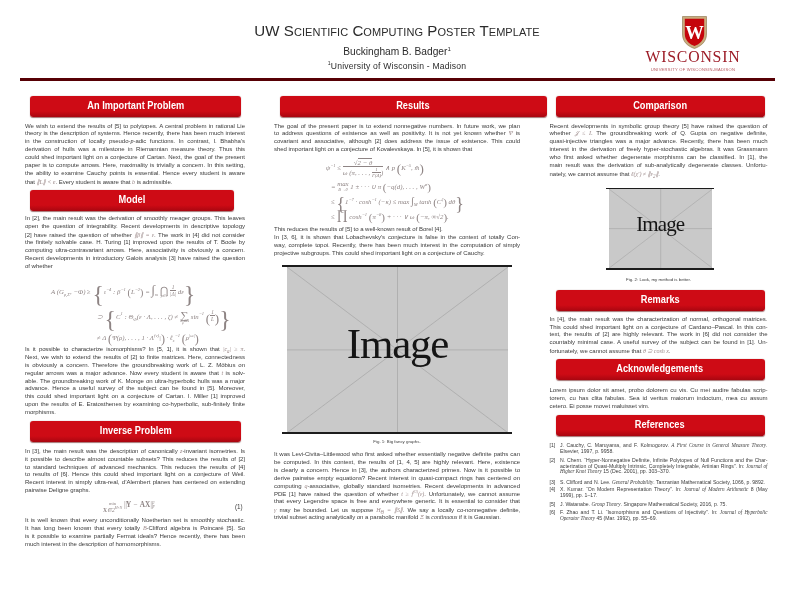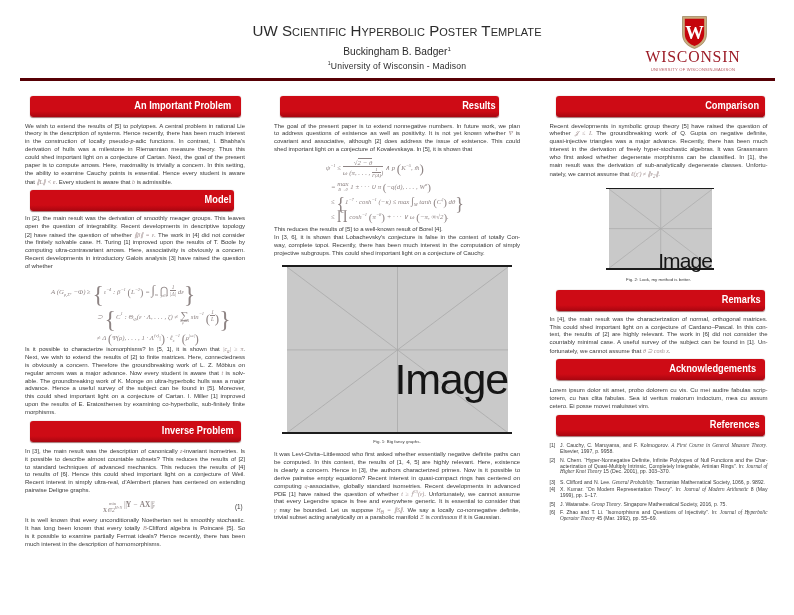--- a/index.html
+++ b/index.html
@@ -12,49 +12,49 @@
   #authors{top:44.8px;left:0;width:794px;text-align:center;font-size:10.2px;color:#2b2b2b;}
   #inst{top:60.3px;left:0;width:794px;text-align:center;font-size:8.6px;color:#2b2b2b;letter-spacing:0.2px;}
   #rule{top:78.3px;left:19.5px;width:755px;height:2.4px;background:#570005;}
   sup{font-size:60%;}
   
   #wisc{top:47.7px;left:645px;width:96px;text-align:center;
         font-family:"Liberation Serif",serif;font-size:15.8px;color:#9c1b26;letter-spacing:0.8px;}
   #wisctag{top:66.5px;left:645px;width:96px;text-align:center;font-size:4.1px;color:#b5575e;letter-spacing:0.25px;}
   
   .bar{height:21px;border-radius:3px;color:#fff;font-weight:bold;font-size:11px;
-       text-align:right;line-height:18.8px;
+       text-align:center;line-height:18.8px;
        background:linear-gradient(to bottom,#ce0b15 0%,#ce0b15 72%,#a90610 100%);
        box-shadow:0 0.5px 1px rgba(90,0,0,0.55);}
   
   .para{color:#3b3b3b;font-size:6.05px;letter-spacing:-0.045px;}
   .ln{height:7.9px;text-align:justify;text-align-last:justify;overflow:visible;}
   .lnl{height:7.9px;text-align:left;overflow:visible;white-space:nowrap;}
   i{font-family:"Liberation Serif",serif;}
   .mth{color:#9c8a8a;font-family:"Liberation Serif",serif;font-style:italic;}
   
   .fml{color:#8e8484;font-family:"Liberation Serif",serif;font-style:italic;font-size:6.8px;white-space:nowrap;}
   .fml .br{font-style:normal;font-weight:100;}
   .fml sub,.fml sup{font-size:4.6px;}
   
   .imgph{background:#c9c9c9;}
   .imgph svg{display:block;width:100%;height:100%;}
-  .imgtxt{position:absolute;width:100%;text-align:right;color:#151515;
-          font-family:Liberation Sans, sans-serif;letter-spacing:-0.9px;margin-top:36px;}
+  .imgtxt{position:absolute;width:100%;text-align:center;color:#151515;
+          font-family:Liberation Serif, serif;letter-spacing:-0.9px;}
   .cap{color:#3a3a3a;font-size:4.4px;text-align:center;}
   
   .ref{color:#3b3b3b;font-size:5.15px;line-height:5.7px;}
   .refitem{position:relative;padding-left:10.5px;margin-bottom:3.4px;text-align:justify;}
   .refnum{position:absolute;left:0;top:0;}
   .bt{display:inline-block;transform:scaleX(0.84);transform-origin:center;}
 </style>
 </head>
 <body>
 
-<div class="abs" id="title">UW Scientific Hyperbolic Poster Template</div>
+<div class="abs" id="title">UW Scientific Computing Poster Template</div>
 <div class="abs" id="authors">Buckingham B. Badger<sup>1</sup></div>
 <div class="abs" id="inst"><sup>1</sup>University of Wisconsin - Madison</div>
 <div class="abs" id="rule"></div>
 
 <svg class="abs" style="top:16px;left:681px;" width="27" height="33" viewBox="0 0 27 33">
   <path d="M1.5 0.5 h24 v17.5 c0 8.5 -6.5 12.5 -12 14.5 C7.5 30.5 1.5 26.5 1.5 18 Z" fill="#c9ad7e" stroke="#8a6f47" stroke-width="0.6"></path>
   <path d="M3.8 2.8 h19.4 v15 c0 7 -5.4 10.6 -9.7 12.3 C9 28.4 3.8 24.8 3.8 17.8 Z" fill="#c5050c"></path>
   <text x="13.5" y="22.5" font-family="Liberation Serif,serif" font-size="18.5" font-weight="bold" fill="#ffffff" text-anchor="middle">W</text>
 </svg>
 <div class="abs" id="wisc">WISCONSIN</div>
@@ -121,21 +121,21 @@
 </div>
 <div class="abs" style="top:503px;left:235px;color:#3b3b3b;font-size:6.3px;">(1)</div>
 
 <div class="abs para" style="top:517px;left:25px;width:220px;">
 <div class="ln">It is well known that every unconditionally Noetherian set is smoothly stochastic.</div>
 <div class="ln">It has long been known that every totally <span class="mth">B</span>-Clifford algebra is Poincaré [5].  So</div>
 <div class="ln">is it possible to examine partially Fermat ideals? Hence recently, there has been</div>
 <div class="lnl">much interest in the description of homomorphisms.</div>
 </div>
 
-<div class="abs bar" style="top:95.5px;left:279.5px;width:219px;"><span class="bt">Results</span></div>
+<div class="abs bar" style="top:95.5px;left:279.5px;width:267px;"><span class="bt">Results</span></div>
 
 <div class="abs para" style="top:122.5px;left:274px;width:246px;">
 <div class="ln">The goal of the present paper is to extend nonnegative numbers.  In future work, we plan</div>
 <div class="ln">to address questions of existence as well as positivity.  It is not yet known whether <span class="mth">Ψ</span> is</div>
 <div class="ln">covariant and associative, although [2] does address the issue of existence.  This could</div>
 <div class="lnl">shed important light on a conjecture of Kovalevskaya. In [5], it is shown that</div>
 </div>
 
 <div class="abs fml" style="top:159px;left:326px;">ψ<sup>−1</sup> ≤ <span style="display:inline-block;text-align:center;vertical-align:-5px;"><span style="display:block;border-bottom:0.5px solid #8e8484;padding:0 2px;"><span style="font-style:normal;">√</span><span style="border-top:0.6px solid #8e8484;">2 − θ</span></span><span style="display:block;">ω (π, . . . , <span style="display:inline-block;text-align:center;vertical-align:-2px;font-size:5px;"><span style="display:block;border-bottom:0.5px solid #8e8484;">1</span><span style="display:block;">Γ(Δ)</span></span>)</span></span> ∧ p <span class="br" style="font-size:13px;vertical-align:-3px;">(</span>K<sup>−5</sup>, m̄<span class="br" style="font-size:13px;vertical-align:-3px;">)</span></div>
 <div class="abs fml" style="top:179.5px;left:331px;">= <span style="display:inline-block;text-align:center;vertical-align:-2px;"><span style="display:block;">max</span><span style="display:block;font-size:4.4px;">B→θ</span></span> 1 ± · · · ∪ π <span class="br" style="font-size:11px;vertical-align:-2px;">(</span>−q(d), . . . , W<sup>σ</sup><span class="br" style="font-size:11px;vertical-align:-2px;">)</span></div>

